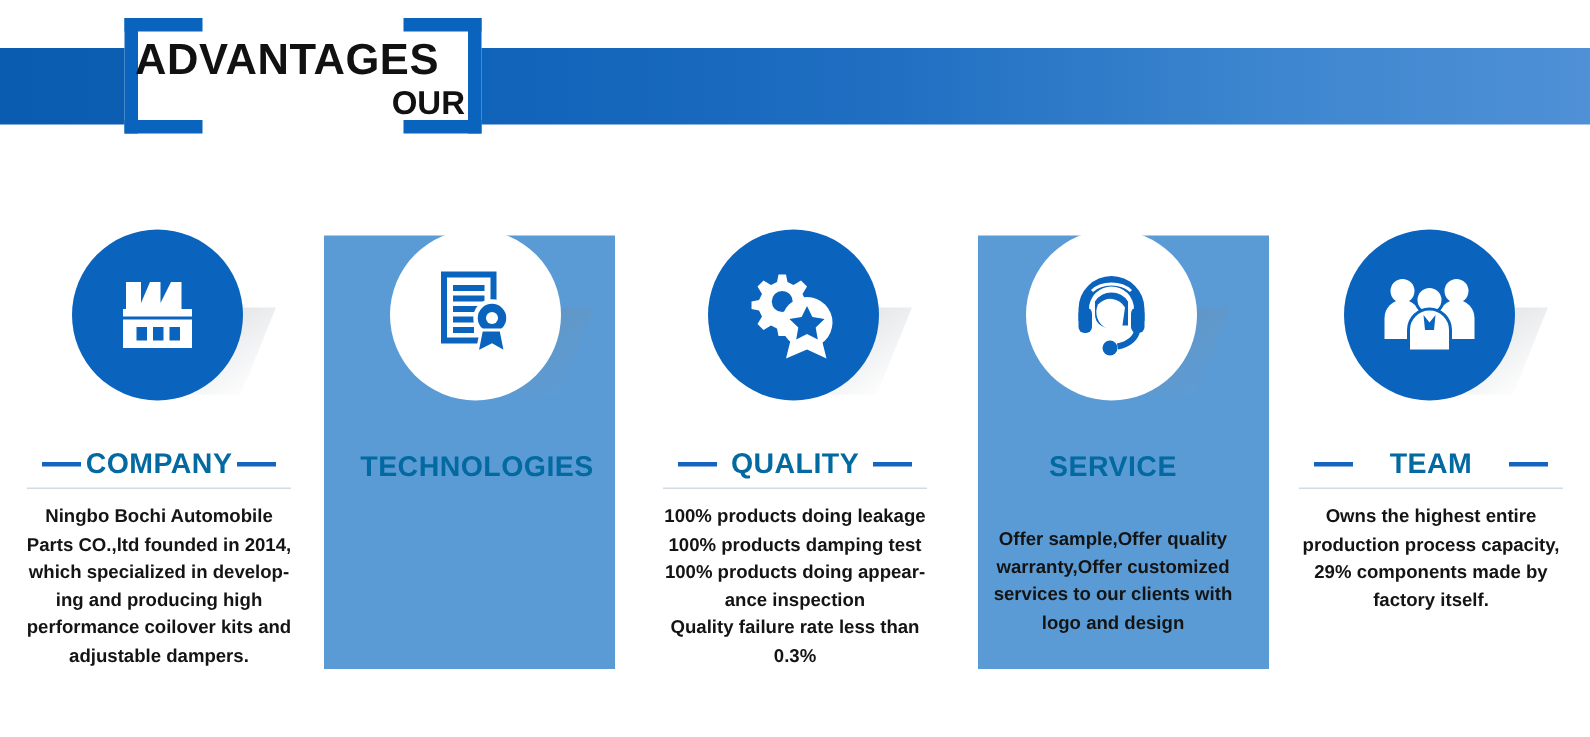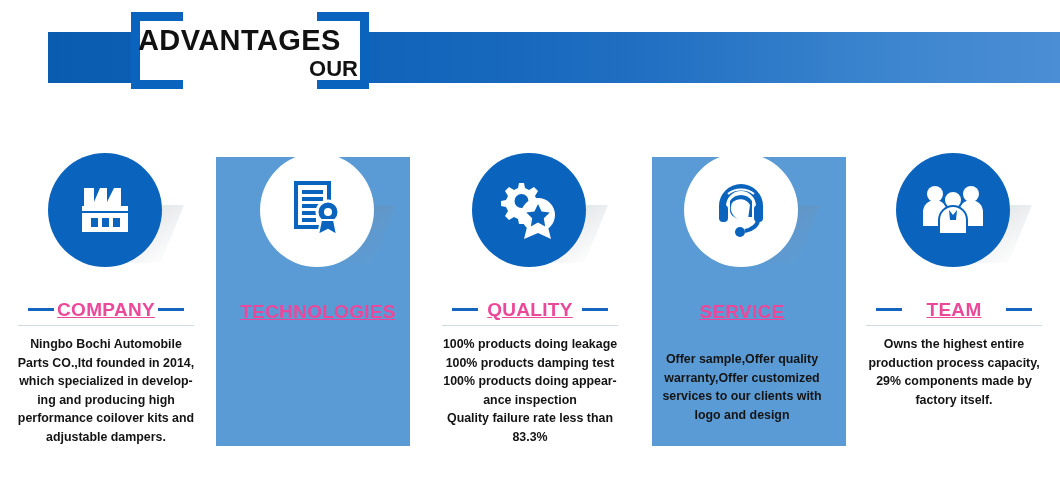--- a/index.html
+++ b/index.html
@@ -15,21 +15,20 @@
     position: relative;
   }
 
   
   .banner {
     position: absolute;
     left: 0;
     top: 0;
     width: 844px;
     height: 110px;
-    margin-left: 48px;
   }
   .banner-bar {
     position: absolute;
     left: 0;
     top: 32px;
     width: 1060px;
     height: 51px;
     background: linear-gradient(to right, #0a5cb0 0%, #0e62b8 28%, #1f6ec2 55%, #3d86cf 80%, #4f90d6 100%);
   }
   .banner-plate {
@@ -176,23 +175,22 @@
 
   .card-title {
     position: absolute;
     left: 0;
     top: 188px;
     width: 212px;
     text-align: center;
     font-size: 19px;
     font-weight: bold;
     letter-spacing: 0.3px;
-    color: #ec4899;
+    color: #0369a1;
     line-height: 24px;
-    text-decoration: underline;
   }
   .dash {
     position: absolute;
     top: 198px;
     width: 26px;
     height: 3px;
     background: #1565c0;
   }
   .dash.left  { left: 28px; }
   .dash.right { right: 28px; }
@@ -300,21 +298,21 @@
     </div>
     <div class="dash left"></div>
     <div class="card-title">QUALITY</div>
     <div class="dash right"></div>
     <div class="title-rule"></div>
     <div class="card-body">100% products doing leakage
 100% products damping test
 100% products doing appear-
 ance inspection
 Quality failure rate less than
-83.3%</div>
+0.3%</div>
   </div>
 
   <div class="card c3">
     <div class="card-panel"></div>
     <div class="icon-wrap">
       <div class="icon-shadow"></div>
       <div class="icon-circle white">
         <svg width="62" height="62" viewBox="0 0 62 62">
           <path d="M31 5 a22 22 0 0 1 22 22 l0 8 -7 0 0-8 a15 15 0 0 0 -30 0 l0 8 -7 0 0-8 a22 22 0 0 1 22-22 Z" fill="#0a63bd"></path>
           <rect x="9" y="26" width="9" height="17" rx="4" fill="#0a63bd"></rect>

